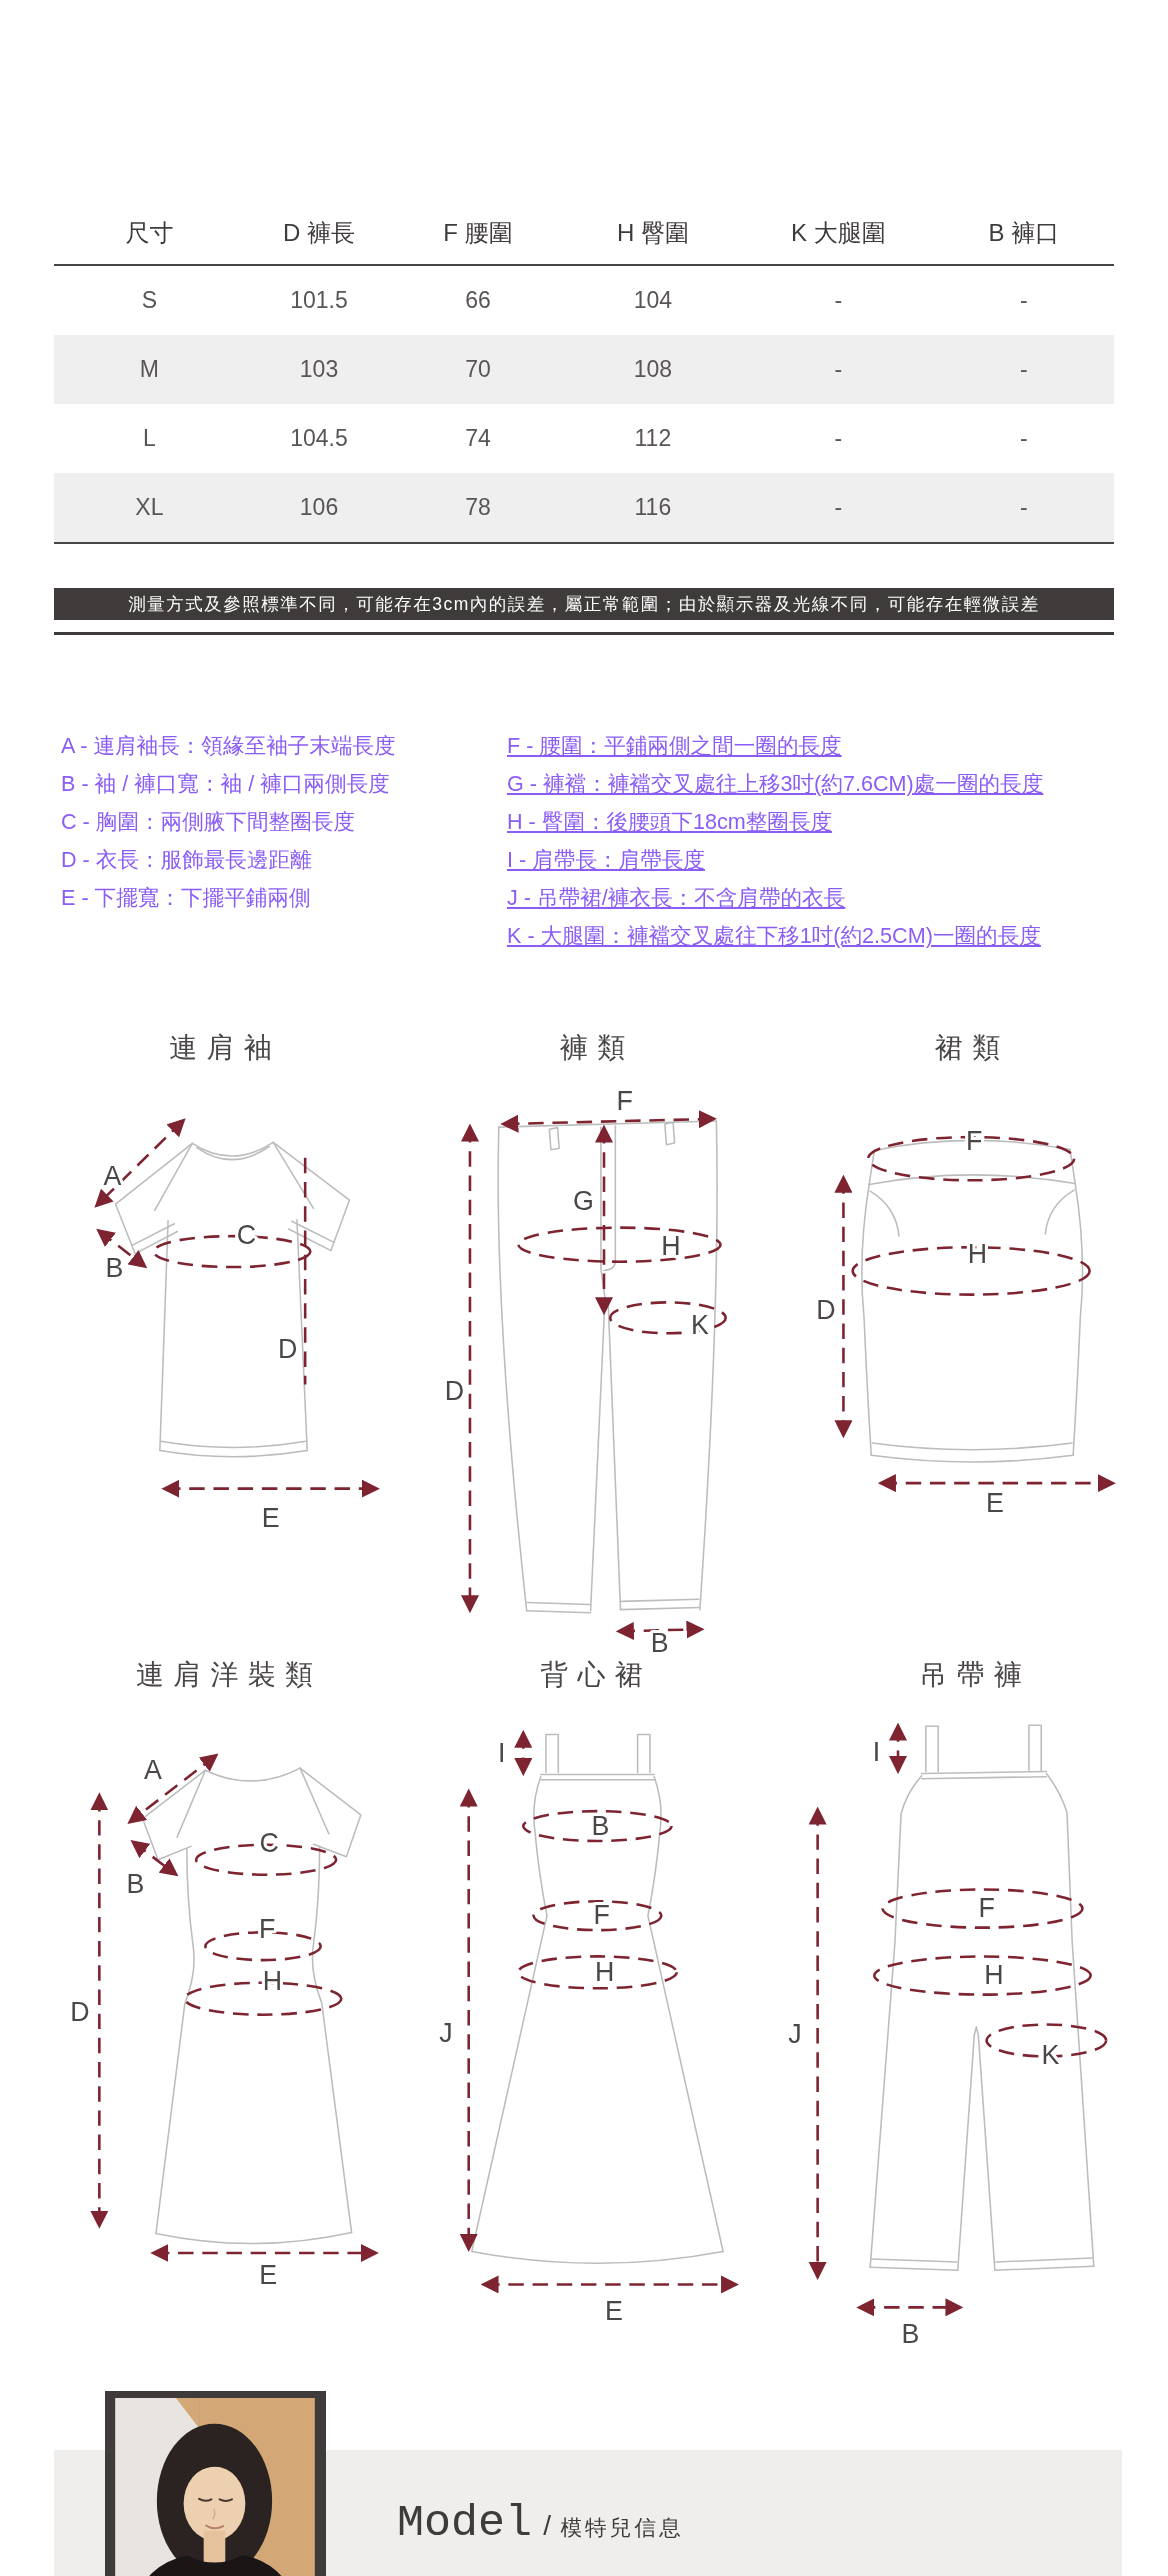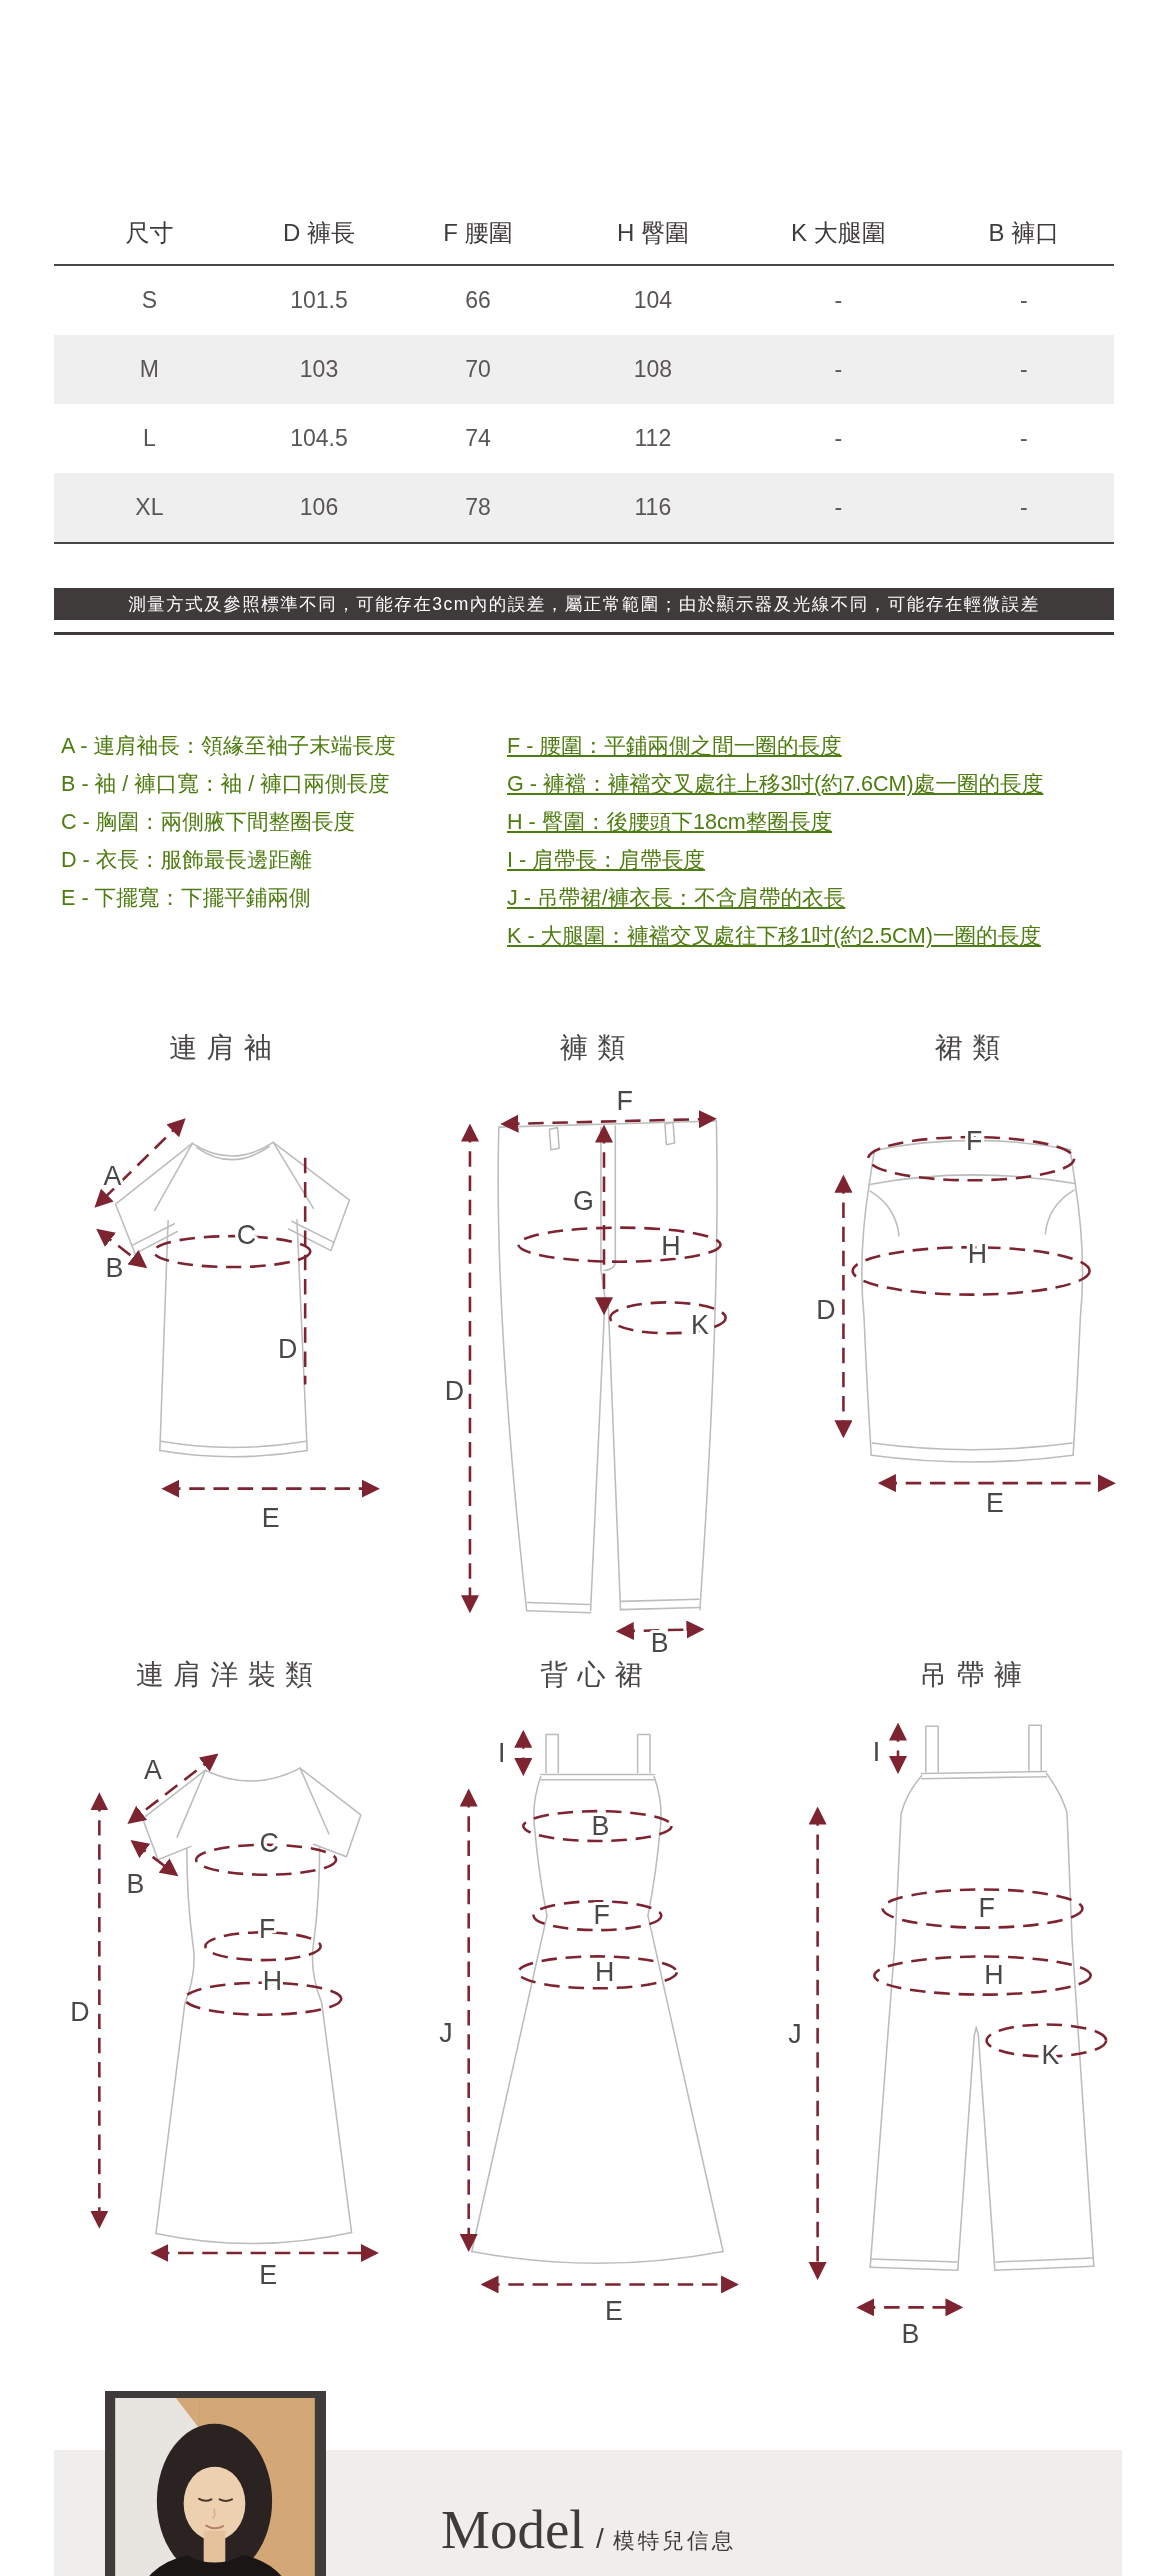--- a/index.html
+++ b/index.html
@@ -19,42 +19,42 @@
   .tline{height:2.1px;background:#4a4645;}
   .trow{height:69px;font-size:23px;color:#595554;}
   .trow.alt{background:#f0efef;}
 
   
   .notice{left:54px;top:588px;width:1060px;height:32px;background:#3f3b3a;color:#ffffff;
           display:flex;align-items:center;justify-content:center;font-size:17.5px;letter-spacing:1.5px;}
   .notice-line{left:54px;top:632px;width:1060px;height:2.6px;background:#3f3b3a;}
 
   
-  .legend{font-size:21.6px;color:#4d7c0f;line-height:38px;white-space:nowrap;}
+  .legend{font-size:21.6px;color:#8b5cf6;line-height:38px;white-space:nowrap;}
   .legend-left{left:61px;top:727px;}
   .legend-right{left:507px;top:727px;text-decoration:underline;}
 
   
   .sec-title{width:309px;text-align:center;font-size:28px;letter-spacing:9.3px;padding-left:9.3px;
              color:#4a4746;box-sizing:border-box;}
 
   
   svg{display:block;overflow:visible;}
   .outline{fill:none;stroke:#bcbcbc;stroke-width:3;stroke-linecap:round;stroke-linejoin:round;}
   .meas{fill:none;stroke:#7d2430;stroke-width:5;stroke-dasharray:30 17;}
   .mk{marker-start:url(#ah);marker-end:url(#ah);}
   .dlabel{fill:#4a4746;font-size:52px;font-family:"Liberation Sans","DejaVu Sans",sans-serif;
           text-anchor:middle;paint-order:stroke;stroke:#ffffff;stroke-width:12;stroke-linejoin:round;}
 
   
   .model-panel{left:54px;top:2450px;width:1068px;height:242px;background:#efeeed;}
   .photo-frame{left:105px;top:2391px;width:221px;height:278px;background:#3f3b3a;}
   .photo-img{position:absolute;left:10.3px;top:7.2px;}
   .model-heading{left:397px;top:2498px;display:flex;align-items:baseline;color:#3f3b3a;}
-  .model-heading .en{font-family:Liberation Serif, serif;font-size:55px;margin-left:44px;}
+  .model-heading .en{font-family:Liberation Mono, monospace;font-size:45px;}
   .model-heading .sep{font-size:28px;margin:0 9.3px 0 11.3px;}
   .model-heading .zh{font-size:21.6px;letter-spacing:3.1px;}
 </style>
 </head>
 <body>
 
 <div id="canvas">
 
   <svg width="0" height="0" style="position:absolute">
     <defs>

